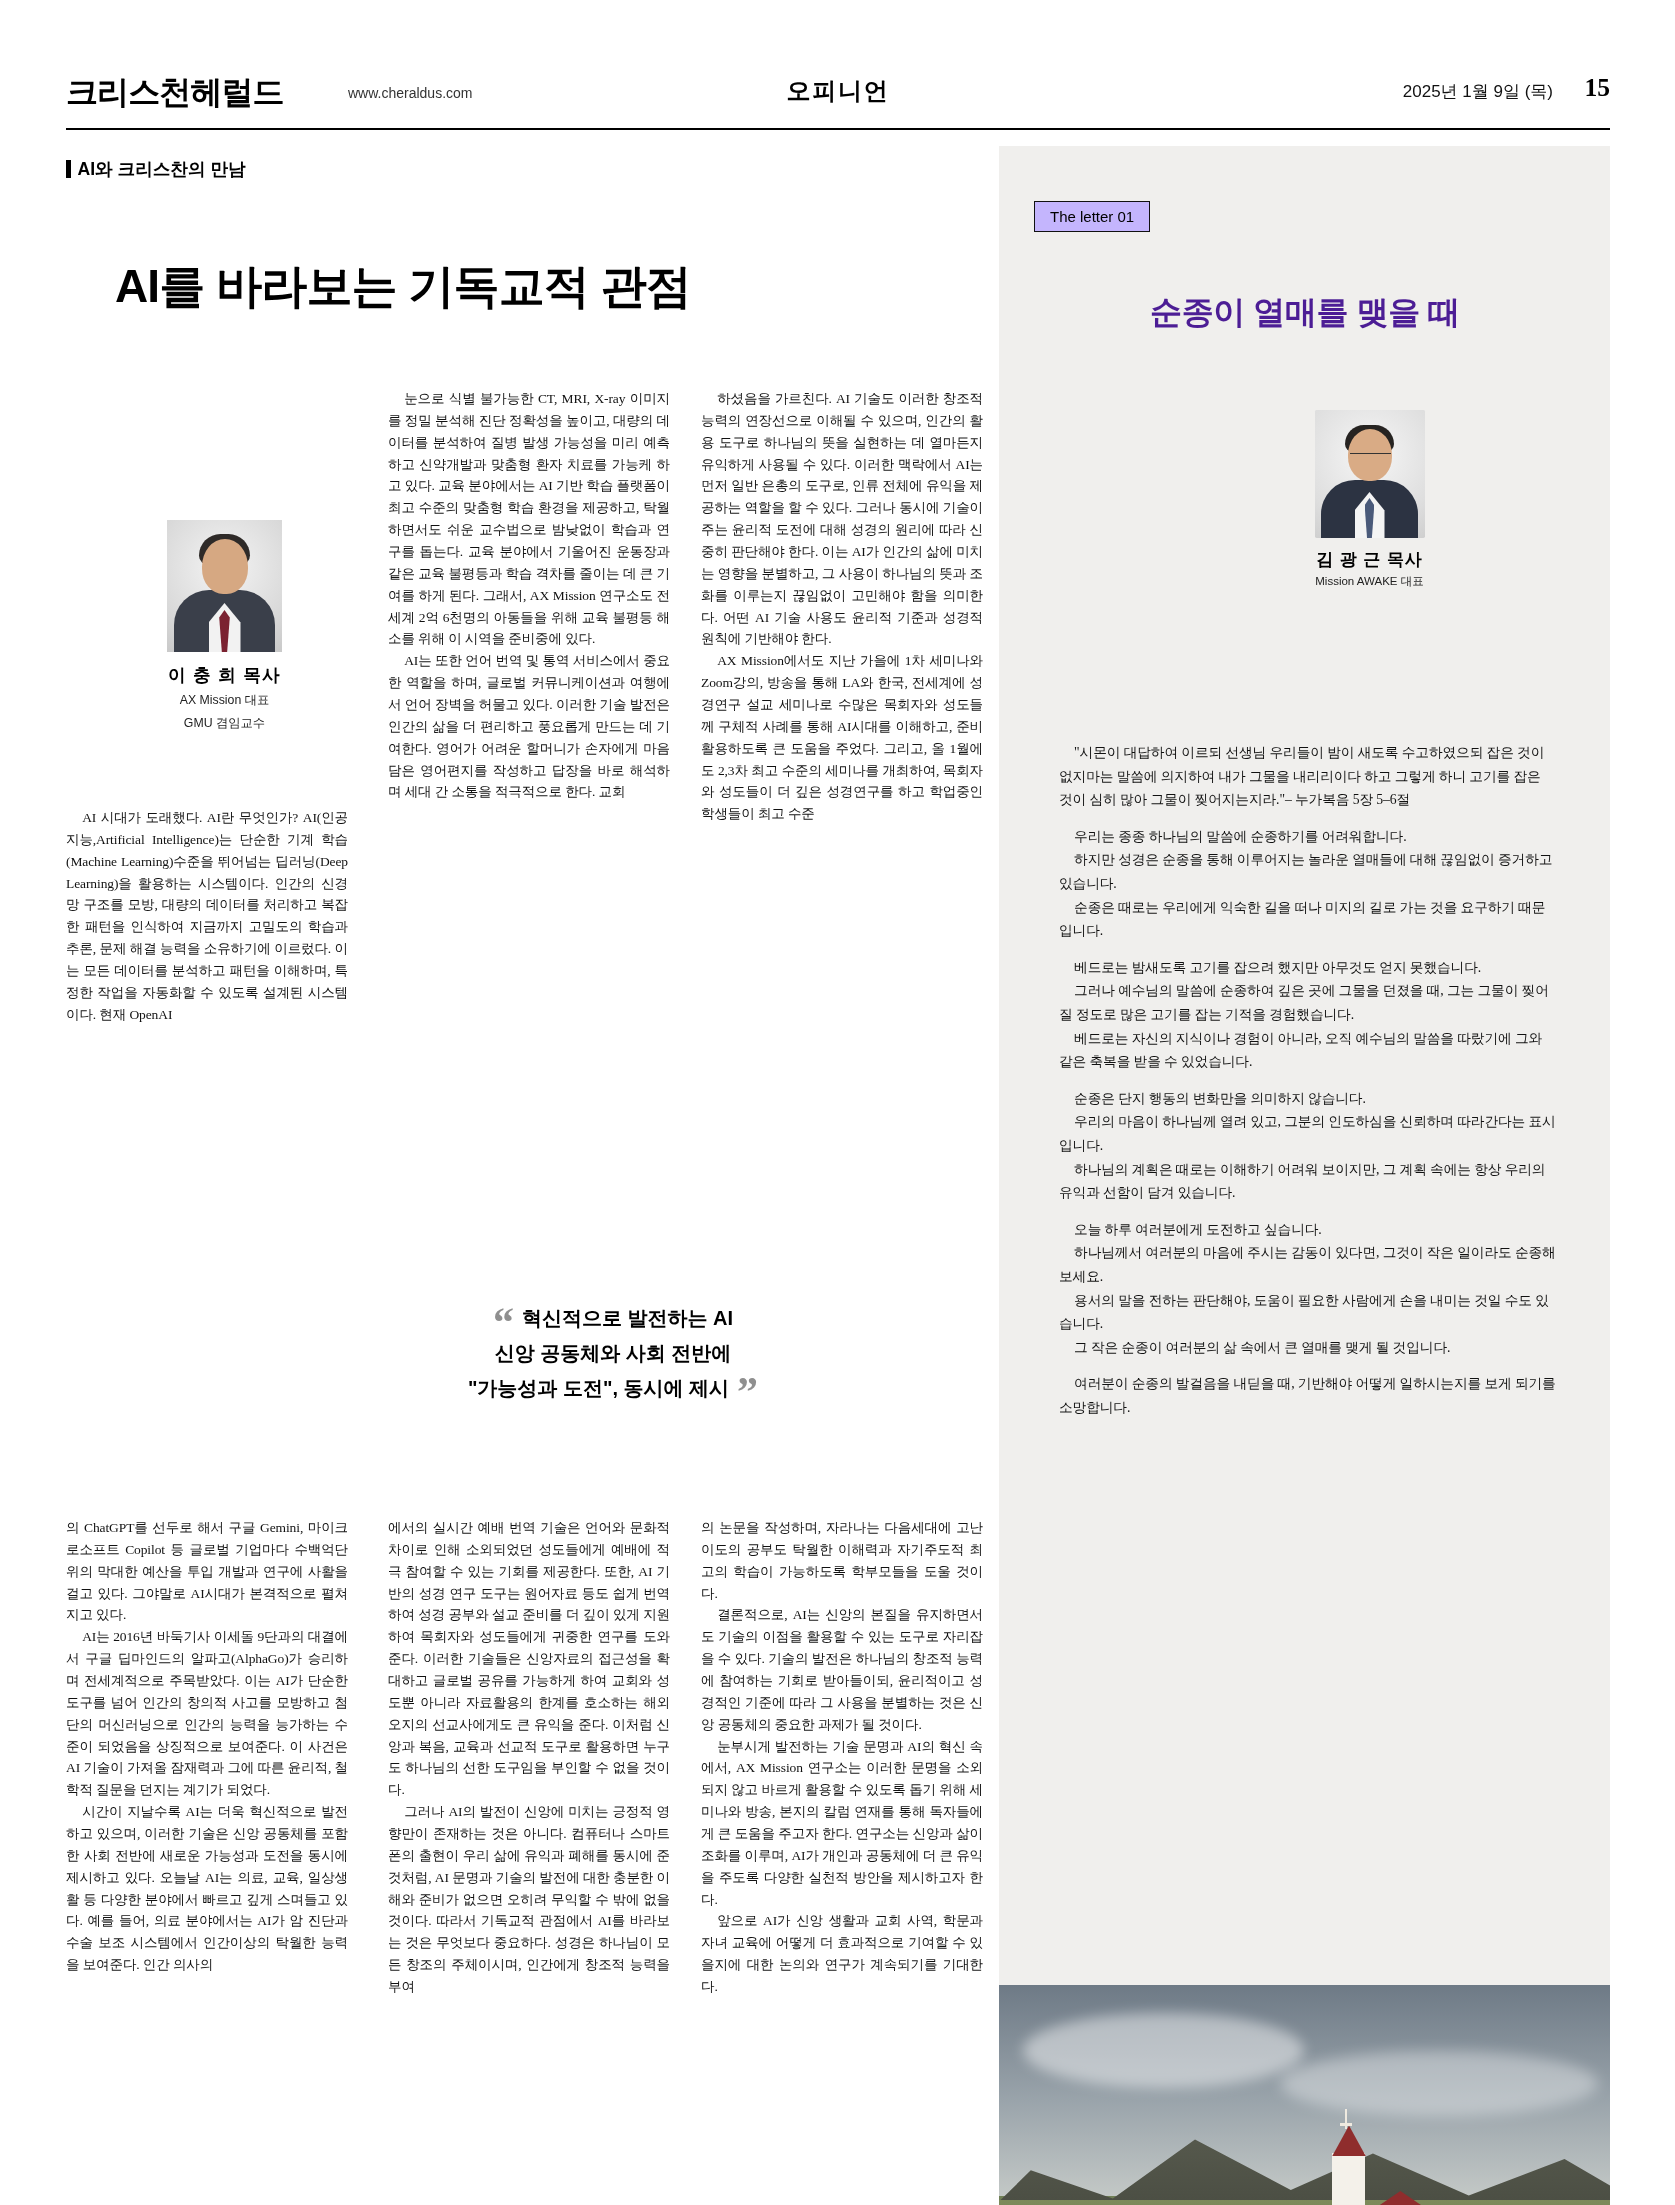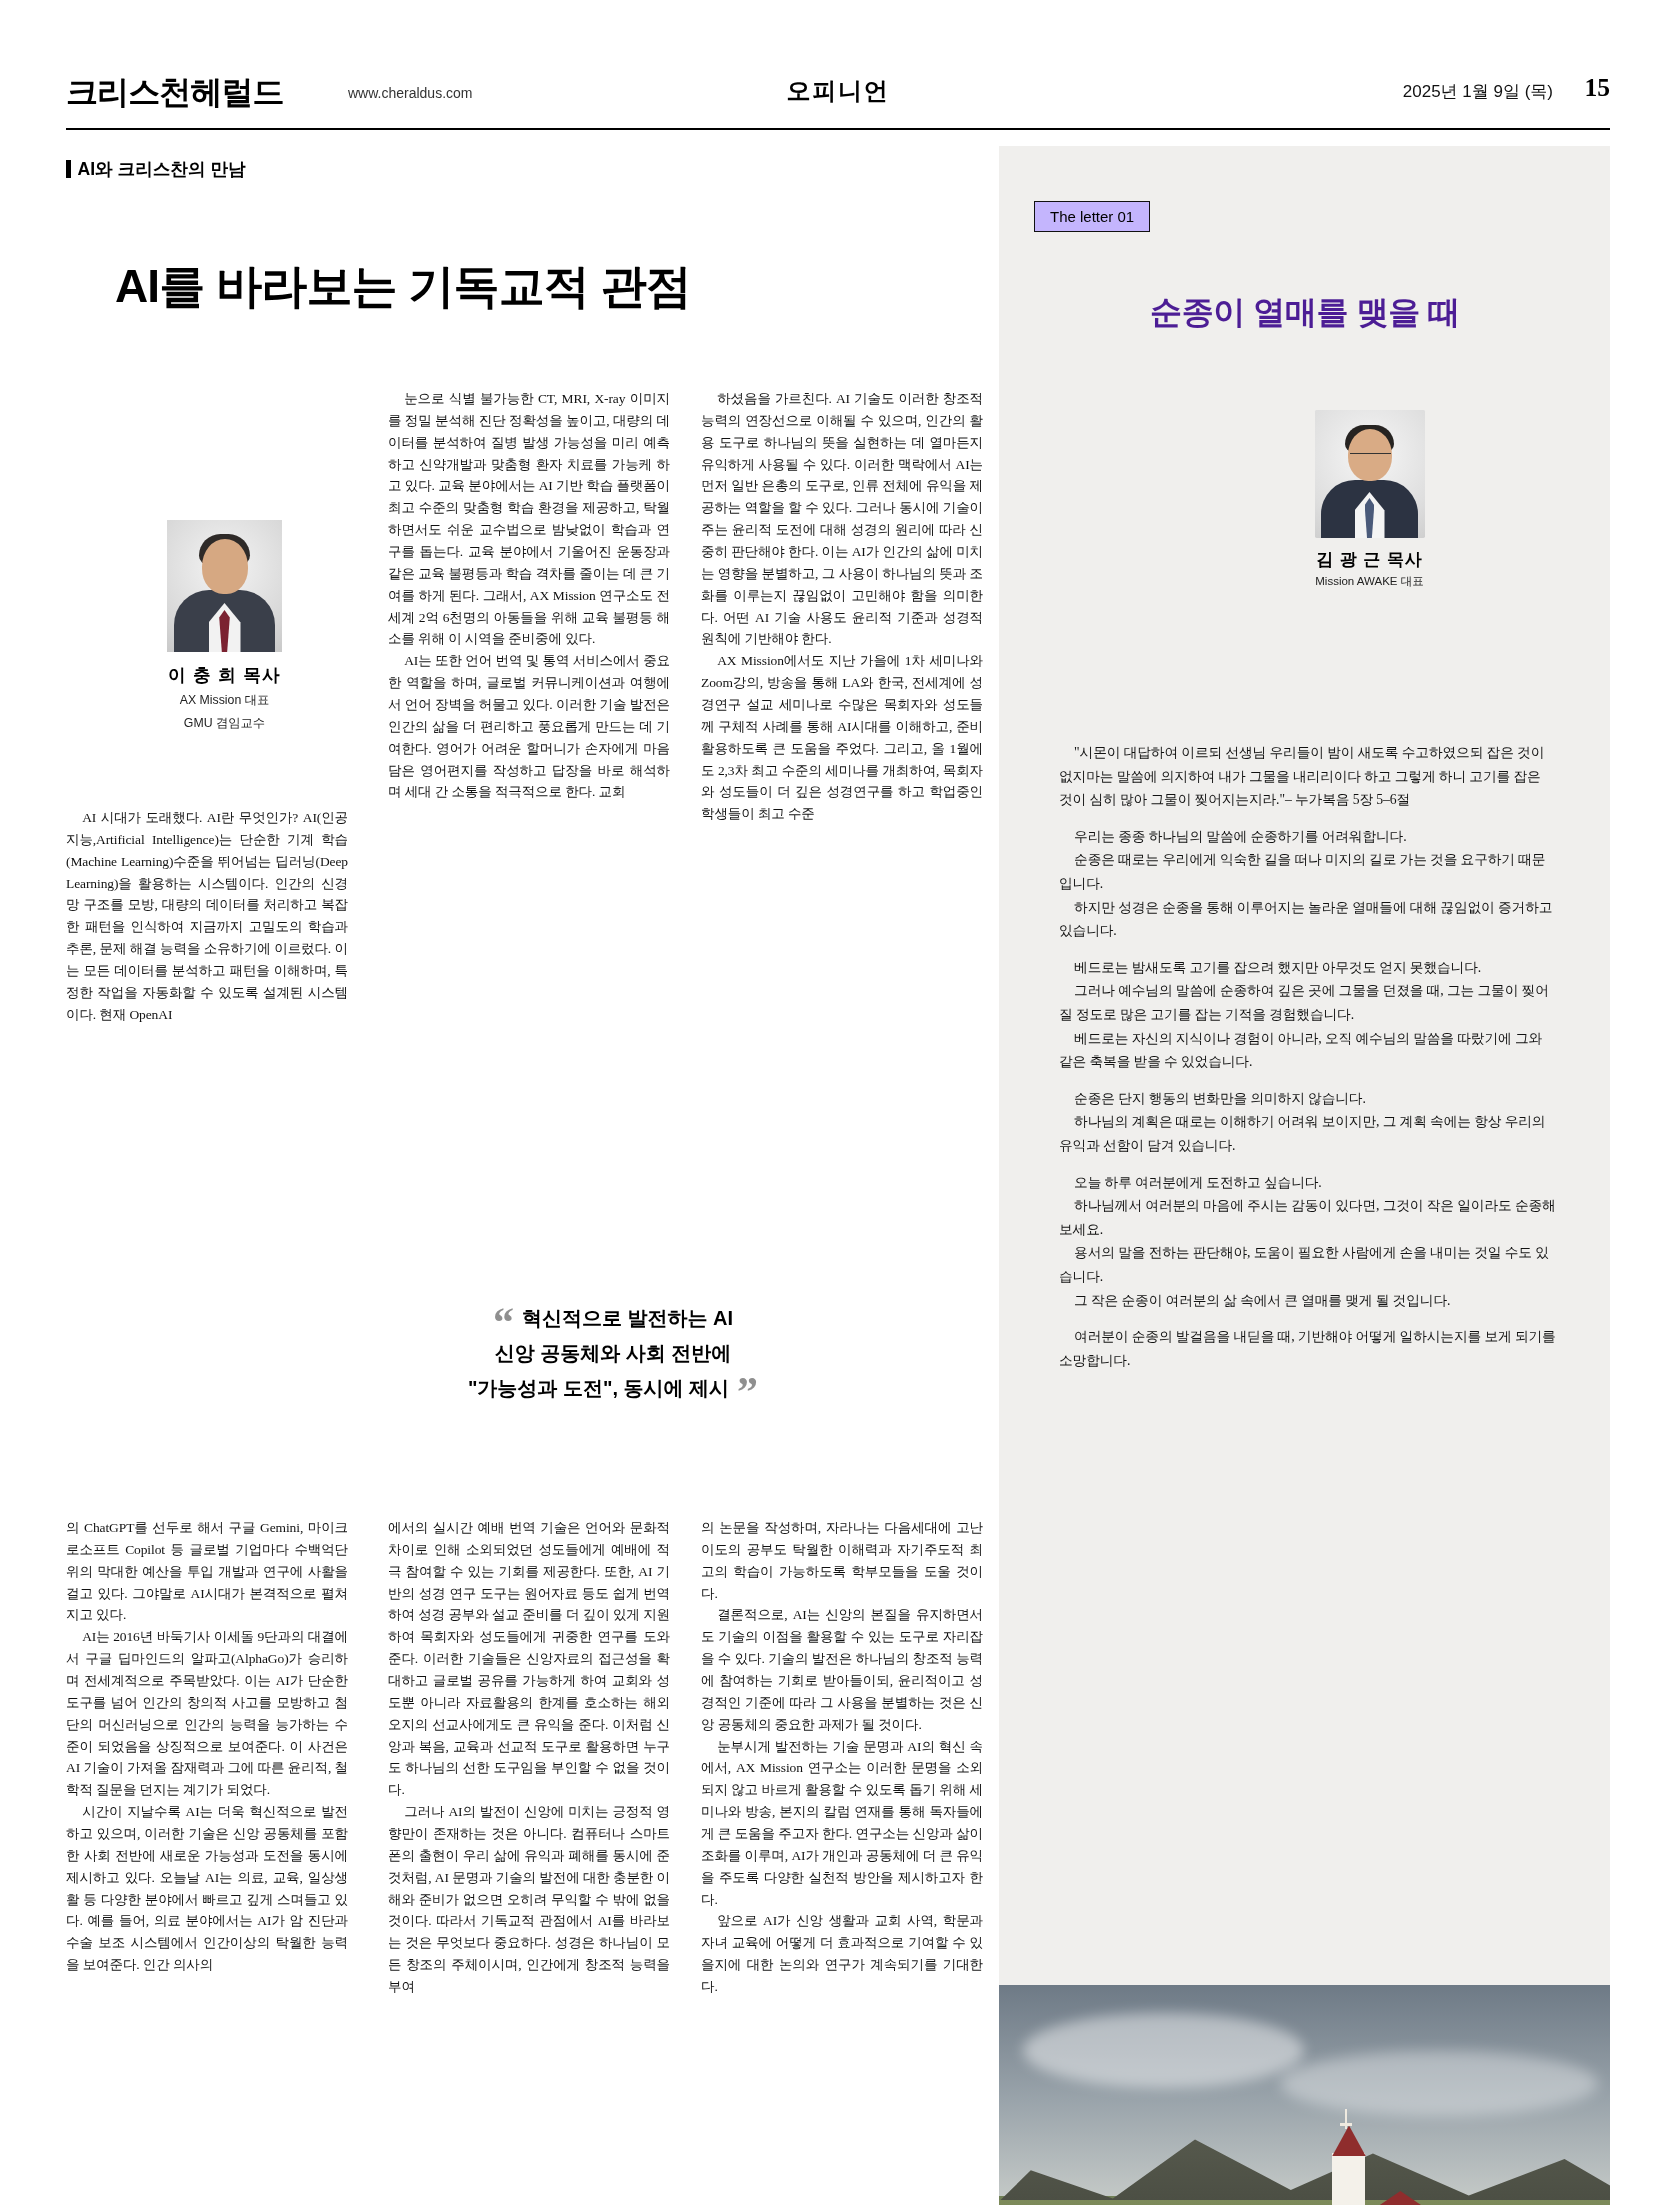--- a/index.html
+++ b/index.html
@@ -513,26 +513,27 @@
       <div class="head"></div>
       <div class="glasses"></div>
     </div>
     <div class="author-name-r">김 광 근 목사</div>
     <div class="author-role-r">Mission AWAKE 대표</div>
   </div>
 
   <div class="right-body">
     <p class="noindent">"시몬이 대답하여 이르되 선생님 우리들이 밤이 새도록 수고하였으되 잡은 것이 없지마는 말씀에 의지하여 내가 그물을 내리리이다 하고 그렇게 하니 고기를 잡은 것이 심히 많아 그물이 찢어지는지라."– 누가복음 5장 5–6절</p>
     <p class="gap">우리는 종종 하나님의 말씀에 순종하기를 어려워합니다.</p>
+    <p>하지만 성경은 순종을 통해 이루어지는 놀라운 열매들에 대해 끊임없이 증거하고 있습니다.</p>
     <p>순종은 때로는 우리에게 익숙한 길을 떠나 미지의 길로 가는 것을 요구하기 때문입니다.</p>
-    <p>하지만 성경은 순종을 통해 이루어지는 놀라운 열매들에 대해 끊임없이 증거하고 있습니다.</p>
     <p class="gap">베드로는 밤새도록 고기를 잡으려 했지만 아무것도 얻지 못했습니다.</p>
     <p>그러나 예수님의 말씀에 순종하여 깊은 곳에 그물을 던졌을 때, 그는 그물이 찢어질 정도로 많은 고기를 잡는 기적을 경험했습니다.</p>
     <p>베드로는 자신의 지식이나 경험이 아니라, 오직 예수님의 말씀을 따랐기에 그와 같은 축복을 받을 수 있었습니다.</p>
     <p class="gap">순종은 단지 행동의 변화만을 의미하지 않습니다.</p>
+    <p>우리의 마음이 하나님께 열려 있고, 그분의 인도하심을 신뢰하며 따라간다는 표시입니다.</p>
     <p>하나님의 계획은 때로는 이해하기 어려워 보이지만, 그 계획 속에는 항상 우리의 유익과 선함이 담겨 있습니다.</p>
     <p class="gap">오늘 하루 여러분에게 도전하고 싶습니다.</p>
     <p>하나님께서 여러분의 마음에 주시는 감동이 있다면, 그것이 작은 일이라도 순종해 보세요.</p>
     <p>용서의 말을 전하는 판단해야, 도움이 필요한 사람에게 손을 내미는 것일 수도 있습니다.</p>
     <p>그 작은 순종이 여러분의 삶 속에서 큰 열매를 맺게 될 것입니다.</p>
     <p class="gap">여러분이 순종의 발걸음을 내딛을 때, 기반해야 어떻게 일하시는지를 보게 되기를 소망합니다.</p>
   </div>
 
   <div class="photo">
     <div class="sky"></div>

